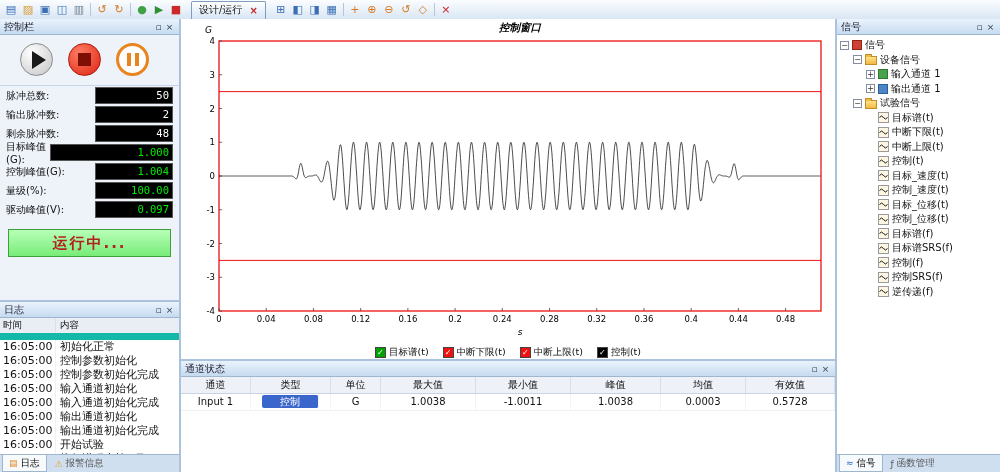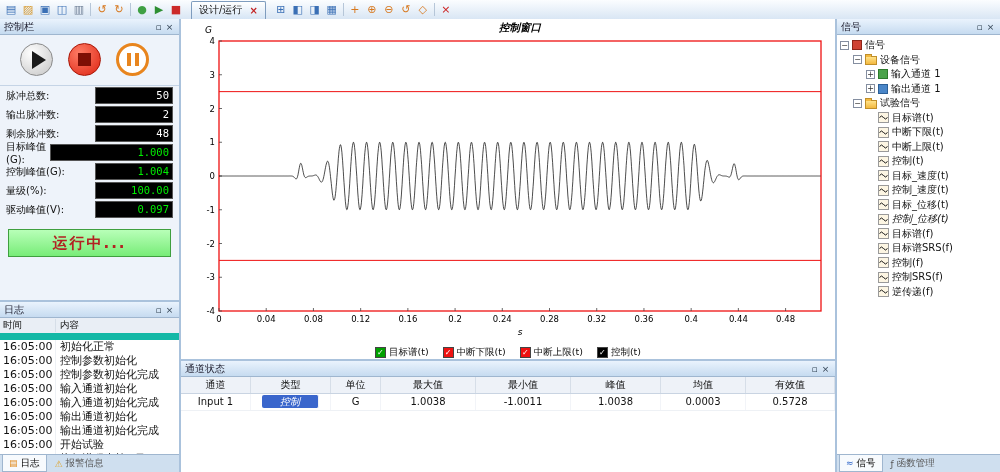--- a/index.html
+++ b/index.html
@@ -71,21 +71,21 @@
   .lg-item{display:inline-flex;align-items:center;gap:3px;cursor:pointer;}
   .lg-box{width:9px;height:9px;color:#fff;font-size:8px;line-height:9px;text-align:center;border:1px solid #444;}
   
   #channel-panel{flex:1;min-height:0;display:flex;flex-direction:column;background:#fff;border-top:2px solid #aac2dc;}
   .ch-row{display:grid;grid-template-columns:70px 80px 50px 95px 95px 90px 85px 1fr;height:16px;
           line-height:16px;text-align:center;font-size:10px;}
   .ch-row.head{background:#eef2f8;border-bottom:1px solid #c9d4e2;}
   .ch-row.head span{border-right:1px solid #d6dee8;}
   .ch-row.data{border-bottom:1px solid #eef1f5;cursor:default;text-align:center;}
   .ch-row.data span{border-right:1px solid #f2f4f8;}
-  .type-pill{display:inline-block;min-width:56px;line-height:13px;margin-top:1px;border-radius:2px;color:#fff;font-style:italic;}
+  .type-pill{display:inline-block;min-width:56px;line-height:13px;margin-top:1px;border-radius:2px;color:#fff;}
   
   #signal-panel{flex:1;min-height:0;display:flex;flex-direction:column;}
   #tree{flex:1;overflow:hidden;padding:3px 0 0 3px;font-size:10px;}
   .tree-row{display:flex;align-items:center;height:14.5px;gap:3px;cursor:pointer;white-space:nowrap;}
   .expander{width:9px;height:9px;flex:0 0 9px;border:1px solid #848ea0;background:#fff;font-size:8px;
             line-height:7px;text-align:center;color:#333;box-sizing:border-box;}
   .ti{display:inline-block;box-sizing:border-box;flex:0 0 auto;}
   .ti-root{width:10px;height:10px;background:#cf4233;border:1px solid #8e2418;}
   .ti-folder{width:12px;height:9px;background:linear-gradient(#ffe28a,#f3b93f);border:1px solid #c08f2a;
              position:relative;margin-top:2px;}
@@ -446,21 +446,21 @@
             </div>
             <div class="tree-row" style="padding-left: 26px;">
               <span style="width: 9px; flex: 0 0 9px;"></span>
               <span class="ti ti-wave">
                 <svg width="9" height="7">
                   <path d="M0.5 3.5 Q2.5 0.5 4.5 3.5 T8.5 3.5" stroke="#111" fill="none" stroke-width="1"></path>
                 </svg>
               </span>
               <span>目标_位移(t)</span>
             </div>
-            <div class="tree-row" style="padding-left: 26px; font-style: italic;">
+            <div class="tree-row" style="padding-left: 26px;">
               <span style="width: 9px; flex: 0 0 9px;"></span>
               <span class="ti ti-wave">
                 <svg width="9" height="7">
                   <path d="M0.5 3.5 Q2.5 0.5 4.5 3.5 T8.5 3.5" stroke="#111" fill="none" stroke-width="1"></path>
                 </svg>
               </span>
               <span>控制_位移(t)</span>
             </div>
             <div class="tree-row" style="padding-left: 26px;">
               <span style="width: 9px; flex: 0 0 9px;"></span>

